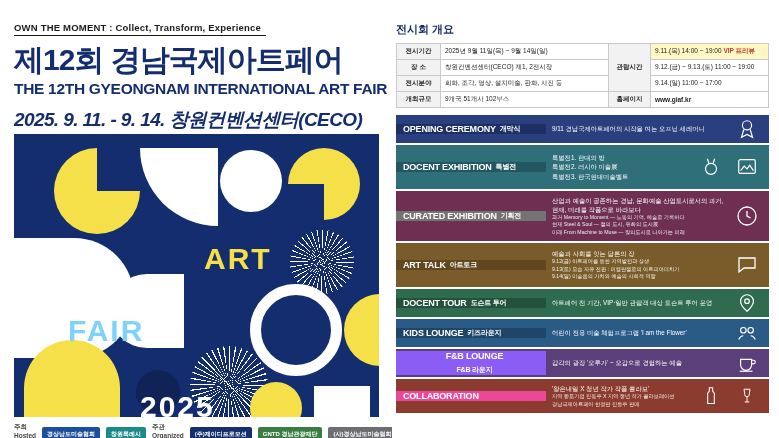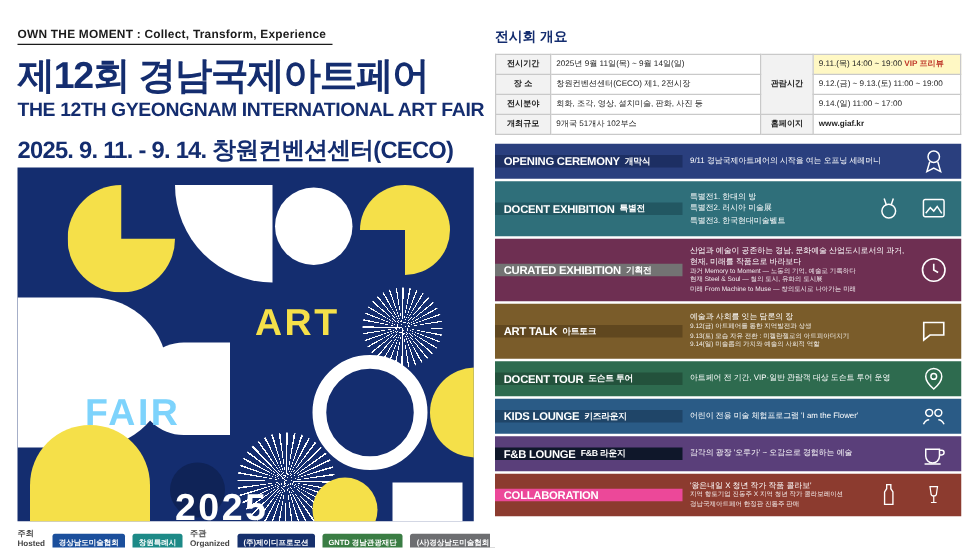--- a/index.html
+++ b/index.html
@@ -25,20 +25,21 @@
   }
   .title-en {
     position: absolute; left: 14px; top: 68px;
     font-size: 15.5px; font-weight: bold; color: #142d6f; letter-spacing: -0.3px;
     white-space: nowrap;
   }
   .title-date {
     position: absolute; left: 14px; top: 95px;
     font-size: 19px; font-weight: bold; color: #142d6f; letter-spacing: -0.6px;
     white-space: nowrap;
+    font-style: italic;
   }
 
   .artboard {
     position: absolute; left: 14px; top: 122px; width: 365px; height: 283px;
     background: #142d6f; overflow: hidden;
   }
   .sh { position: absolute; }
 
   
   .sh-pac {
@@ -153,21 +154,21 @@
   .c2 .plabel { background: #225762; }
   .c3 { background: #6e2f52; }
   .c3 .plabel { background: #737373; }
   .c4 { background: #7a5c2a; }
   .c4 .plabel { background: #60471f; }
   .c5 { background: #2e6b4f; }
   .c5 .plabel { background: #23523c; }
   .c6 { background: #2a5b86; }
   .c6 .plabel { background: #1f4568; }
   .c7 { background: #5a3f7a; }
-  .c7 .plabel { background: #0f172a; }
+  .c7 .plabel { background: #8b5cf6; flex-direction: column; }
   .c8 { background: #8c3b2f; }
   .c8 .plabel { background: #ec4899; }
 
   .tall { min-height: 50px; }
   .tall2 { min-height: 44px; }
   .tall3 { min-height: 34px; }
 </style>
 </head>
 <body>
 

